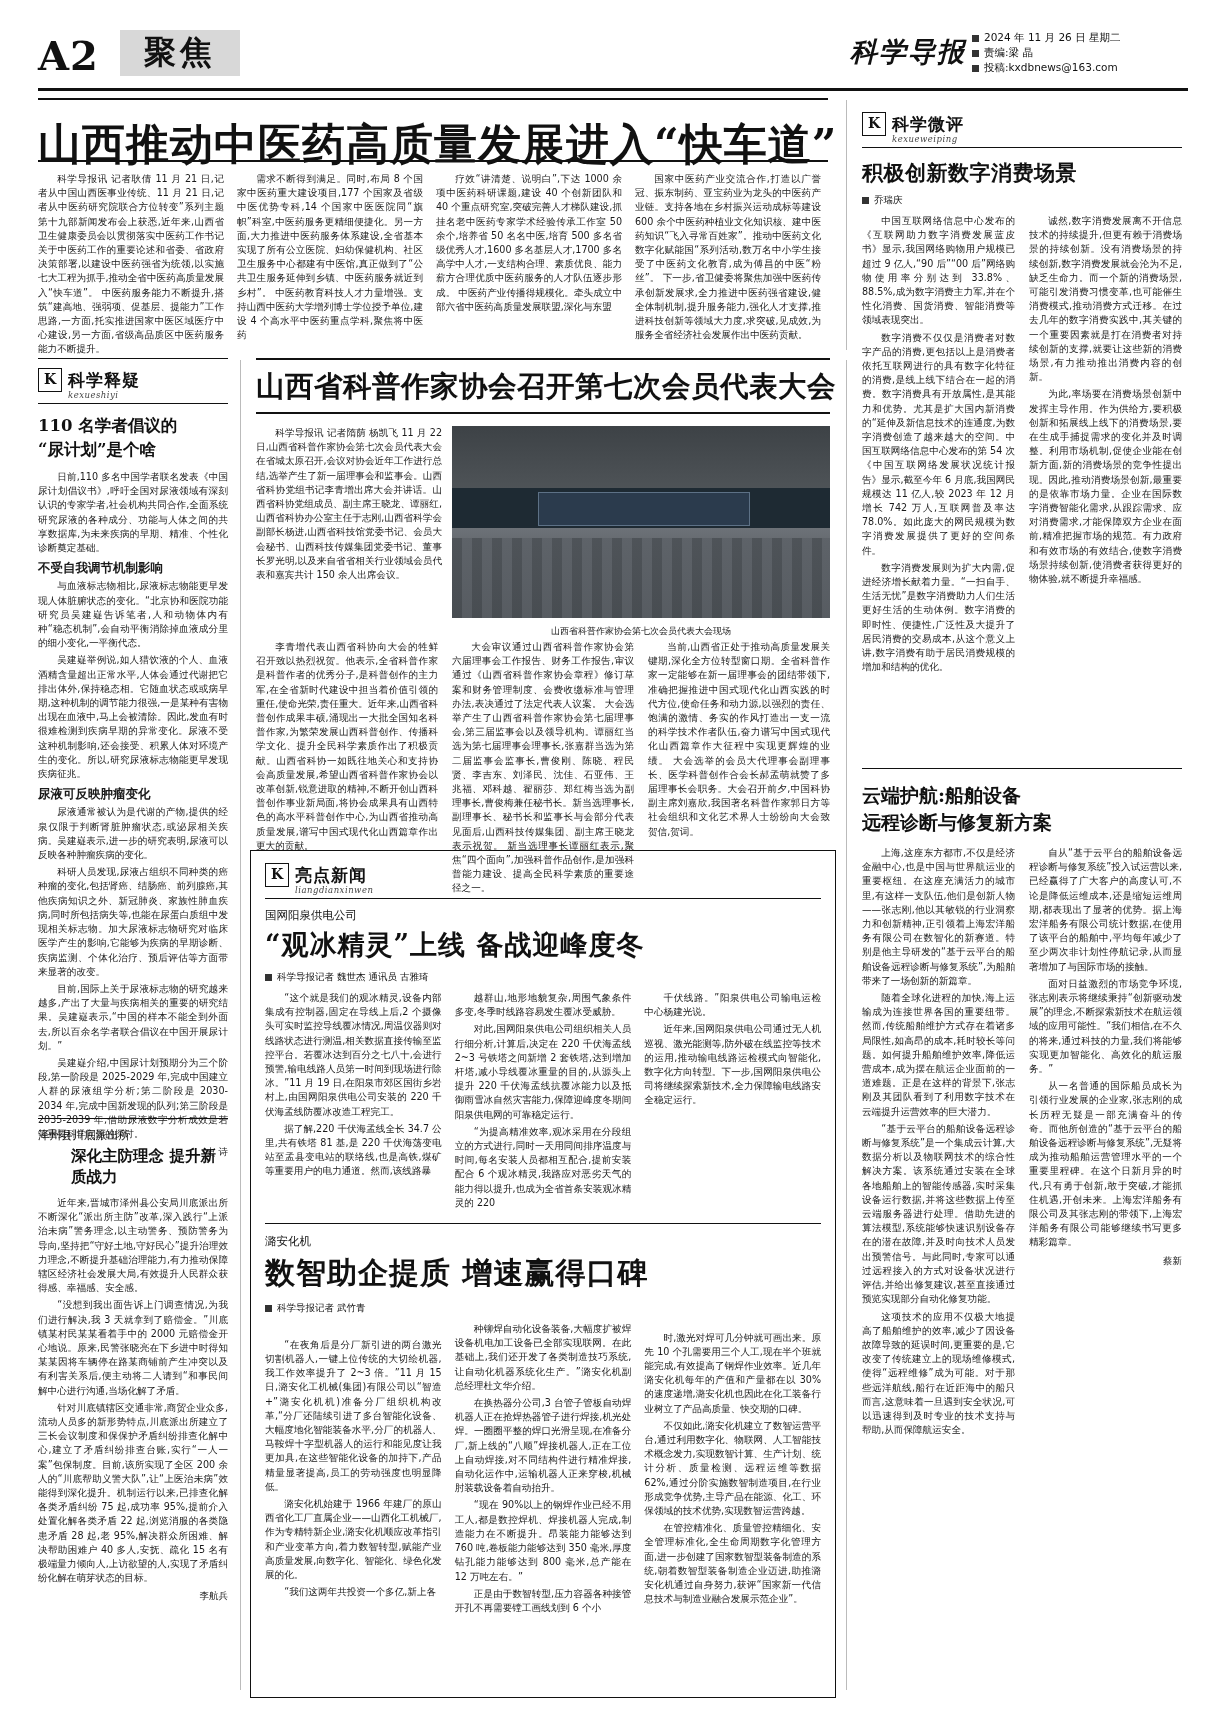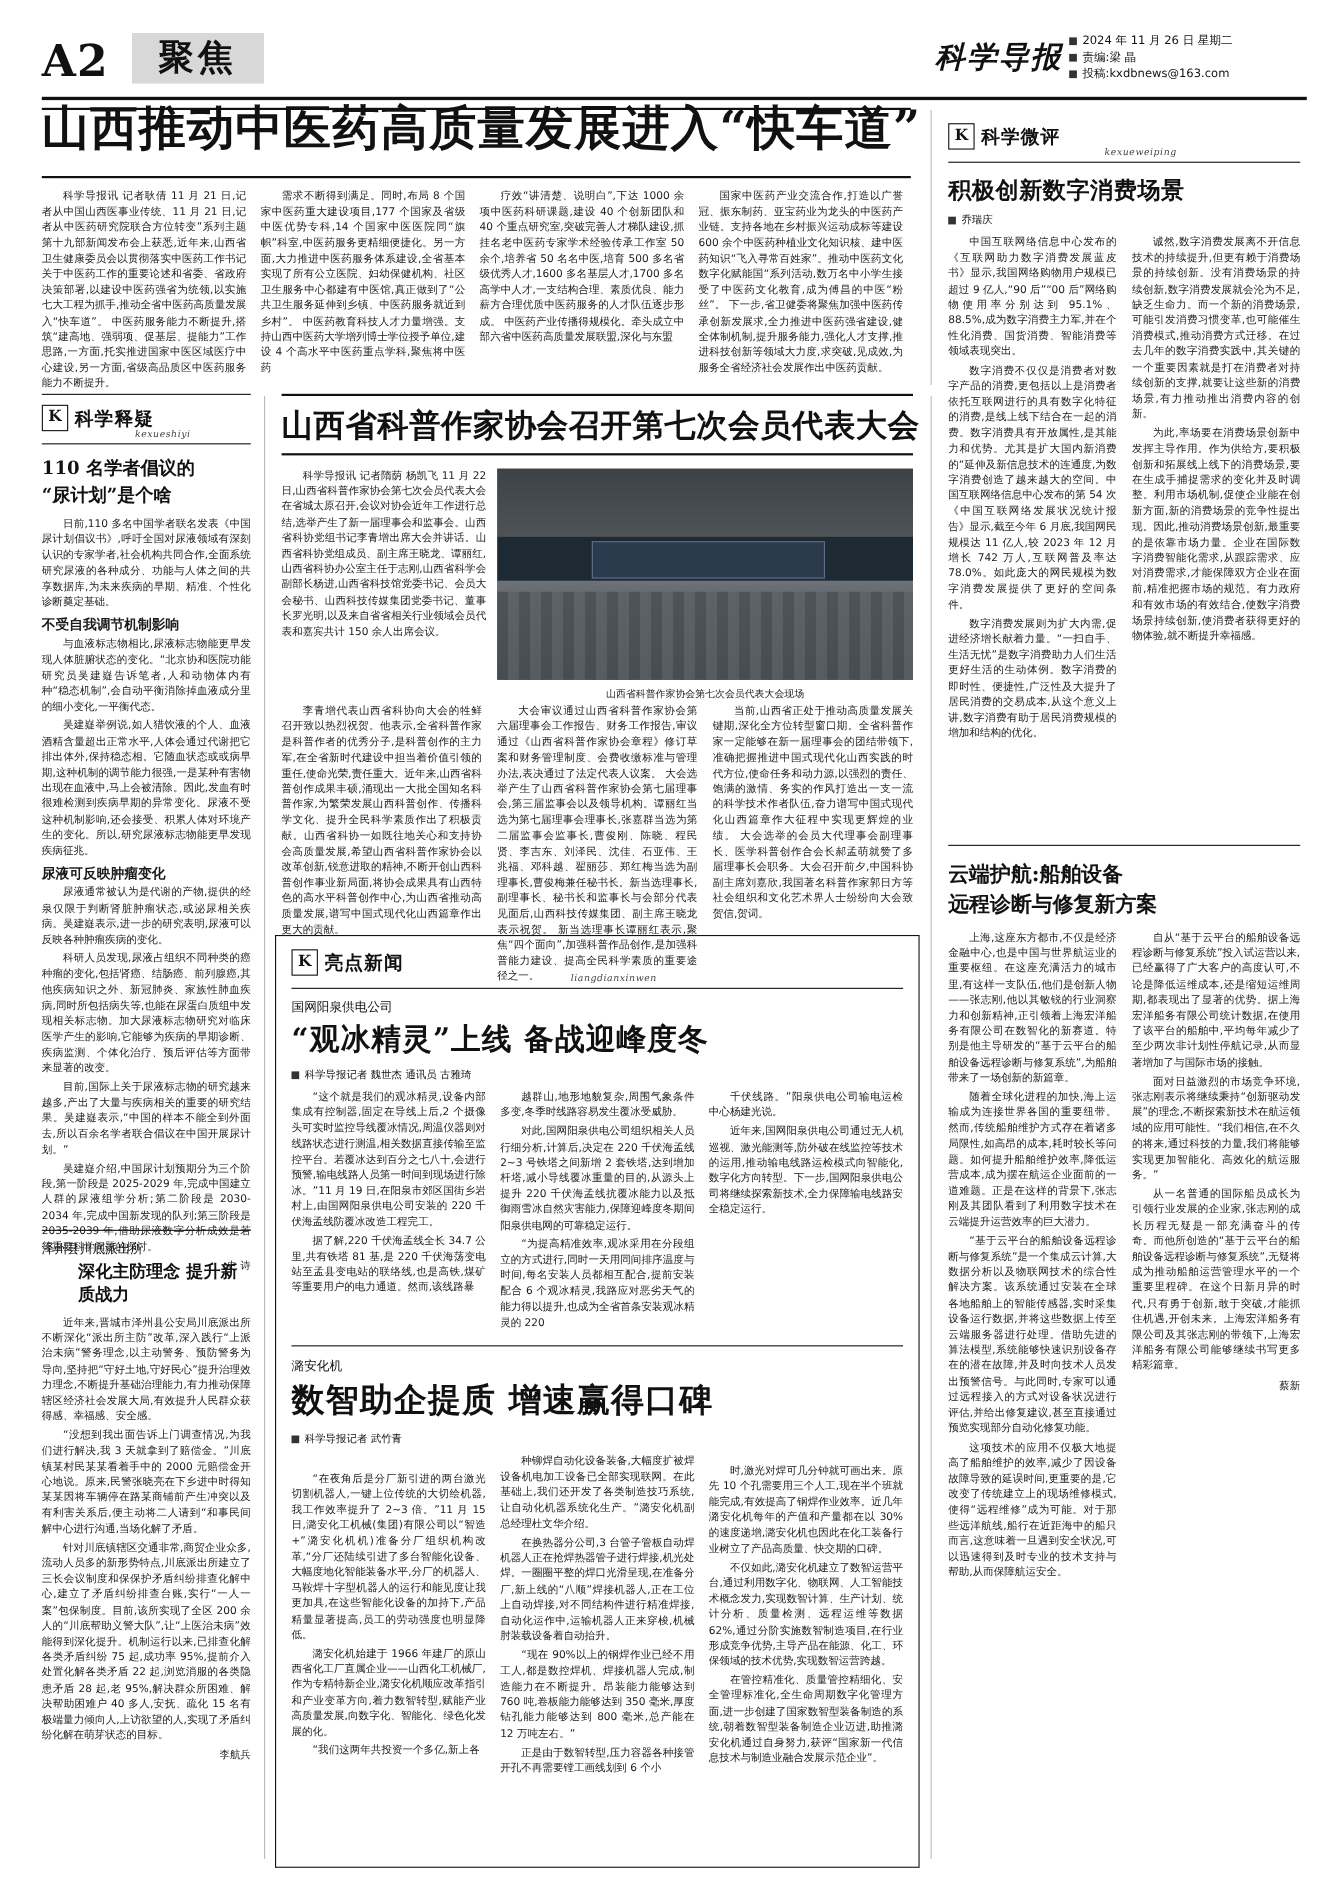--- a/index.html
+++ b/index.html
@@ -21,29 +21,29 @@
   .mast-meta div{white-space:nowrap;}
   .hl{font-family:"DejaVu Serif","Liberation Serif",serif;font-weight:bold;}
   .body-col{font-size:9.6px;line-height:14.2px;text-align:justify;color:#1a1a1a;}
   .body-col p{margin:0 0 3px 0;text-indent:2em;}
 
   
   .vrule{position:absolute;width:1px;background:#bbb;}
   .hrule{position:absolute;height:1px;background:#111;}
 
   
-  .hd1{position:absolute;left:38px;top:88px;width:790px;font-family:"DejaVu Serif","Liberation Serif",serif;font-weight:bold;font-size:43px;letter-spacing:1px;white-space:nowrap;}
+  .hd1{position:absolute;left:38px;top:116px;width:790px;font-family:"DejaVu Serif","Liberation Serif",serif;font-weight:bold;font-size:43px;letter-spacing:1px;white-space:nowrap;}
   .hd1-rule-top{position:absolute;left:38px;top:98px;width:790px;height:2px;background:#111;}
   .hd1-rule-bot{position:absolute;left:38px;top:160px;width:790px;height:2px;background:#111;}
 
   
   .kbox{display:inline-block;width:22px;height:22px;border:1.5px solid #111;text-align:center;line-height:21px;font-weight:bold;font-size:14px;font-family:"DejaVu Serif","Liberation Serif",serif;vertical-align:middle;}
   .col-brand{display:flex;align-items:center;gap:6px;}
   .col-brand .cb-title{font-family:"DejaVu Serif","Liberation Serif",serif;font-size:17px;font-weight:bold;letter-spacing:1px;}
-  .col-brand-pinyin{font-size:8.5px;color:#444;letter-spacing:.5px;margin-left:30px;margin-top:-2px;font-family:"DejaVu Serif","Liberation Serif",serif;font-style:italic;text-align:center;}
+  .col-brand-pinyin{font-size:8.5px;color:#444;letter-spacing:.5px;margin-left:30px;margin-top:-2px;font-family:"DejaVu Serif","Liberation Serif",serif;font-style:italic;}
 
   .byline{font-size:9.5px;text-align:right;color:#222;margin-top:4px;}
   .sqbullet{display:inline-block;width:7px;height:7px;background:#333;margin-right:5px;vertical-align:middle;}
 
   .photo{background:#5a5f63;position:relative;overflow:hidden;}
   .photo .band{position:absolute;left:0;right:0;}
   .caption{font-size:9px;color:#222;text-align:center;margin-top:3px;}
 
   .boxed{border:1px solid #111;box-sizing:border-box;}
 </style>
@@ -97,21 +97,21 @@
       <span class="cb-title"><span>科学微评</span></span>
     </div>
     <div class="col-brand-pinyin">kexueweiping</div>
     <div style="border-bottom:1px solid #111;margin-top:3px;"></div>
 
     <div class="hl" style="font-size:21px;margin-top:11px;letter-spacing:.5px;">积极创新数字消费场景</div>
     <div style="font-size:9.5px;margin-top:7px;"><span class="sqbullet"></span><span>乔瑞庆</span></div>
 
     <div style="display:flex;gap:14px;margin-top:7px;">
       <div class="body-col" style="width:153px;">
-        <p>中国互联网络信息中心发布的《互联网助力数字消费发展蓝皮书》显示,我国网络购物用户规模已超过 9 亿人,“90 后”“00 后”网络购物使用率分别达到 95.1%、88.5%,成为数字消费主力军,并在个性化消费、国货消费、智能消费等领域表现突出。</p>
+        <p>中国互联网络信息中心发布的《互联网助力数字消费发展蓝皮书》显示,我国网络购物用户规模已超过 9 亿人,“90 后”“00 后”网络购物使用率分别达到 33.8%、88.5%,成为数字消费主力军,并在个性化消费、国货消费、智能消费等领域表现突出。</p>
         <p>数字消费不仅仅是消费者对数字产品的消费,更包括以上是消费者依托互联网进行的具有数字化特征的消费,是线上线下结合在一起的消费。数字消费具有开放属性,是其能力和优势。尤其是扩大国内新消费的“延伸及新信息技术的连通度,为数字消费创造了越来越大的空间。中国互联网络信息中心发布的第 54 次《中国互联网络发展状况统计报告》显示,截至今年 6 月底,我国网民规模达 11 亿人,较 2023 年 12 月增长 742 万人,互联网普及率达 78.0%。如此庞大的网民规模为数字消费发展提供了更好的空间条件。</p>
         <p>数字消费发展则为扩大内需,促进经济增长献着力量。“一扫自手、生活无忧”是数字消费助力人们生活更好生活的生动体例。数字消费的即时性、便捷性,广泛性及大提升了居民消费的交易成本,从这个意义上讲,数字消费有助于居民消费规模的增加和结构的优化。</p>
       </div>
       <div class="body-col" style="width:153px;">
         <p>诚然,数字消费发展离不开信息技术的持续提升,但更有赖于消费场景的持续创新。没有消费场景的持续创新,数字消费发展就会沦为不足,缺乏生命力。而一个新的消费场景,可能引发消费习惯变革,也可能催生消费模式,推动消费方式迁移。在过去几年的数字消费实践中,其关键的一个重要因素就是打在消费者对持续创新的支撑,就要让这些新的消费场景,有力推动推出消费内容的创新。</p>
         <p>为此,率场要在消费场景创新中发挥主导作用。作为供给方,要积极创新和拓展线上线下的消费场景,要在生成手捕捉需求的变化并及时调整。利用市场机制,促使企业能在创新方面,新的消费场景的竞争性提出现。因此,推动消费场景创新,最重要的是依靠市场力量。企业在国际数字消费智能化需求,从跟踪需求、应对消费需求,才能保障双方企业在面前,精准把握市场的规范。有力政府和有效市场的有效结合,使数字消费场景持续创新,使消费者获得更好的物体验,就不断提升幸福感。</p>
       </div>
     </div>
   </div>
 

